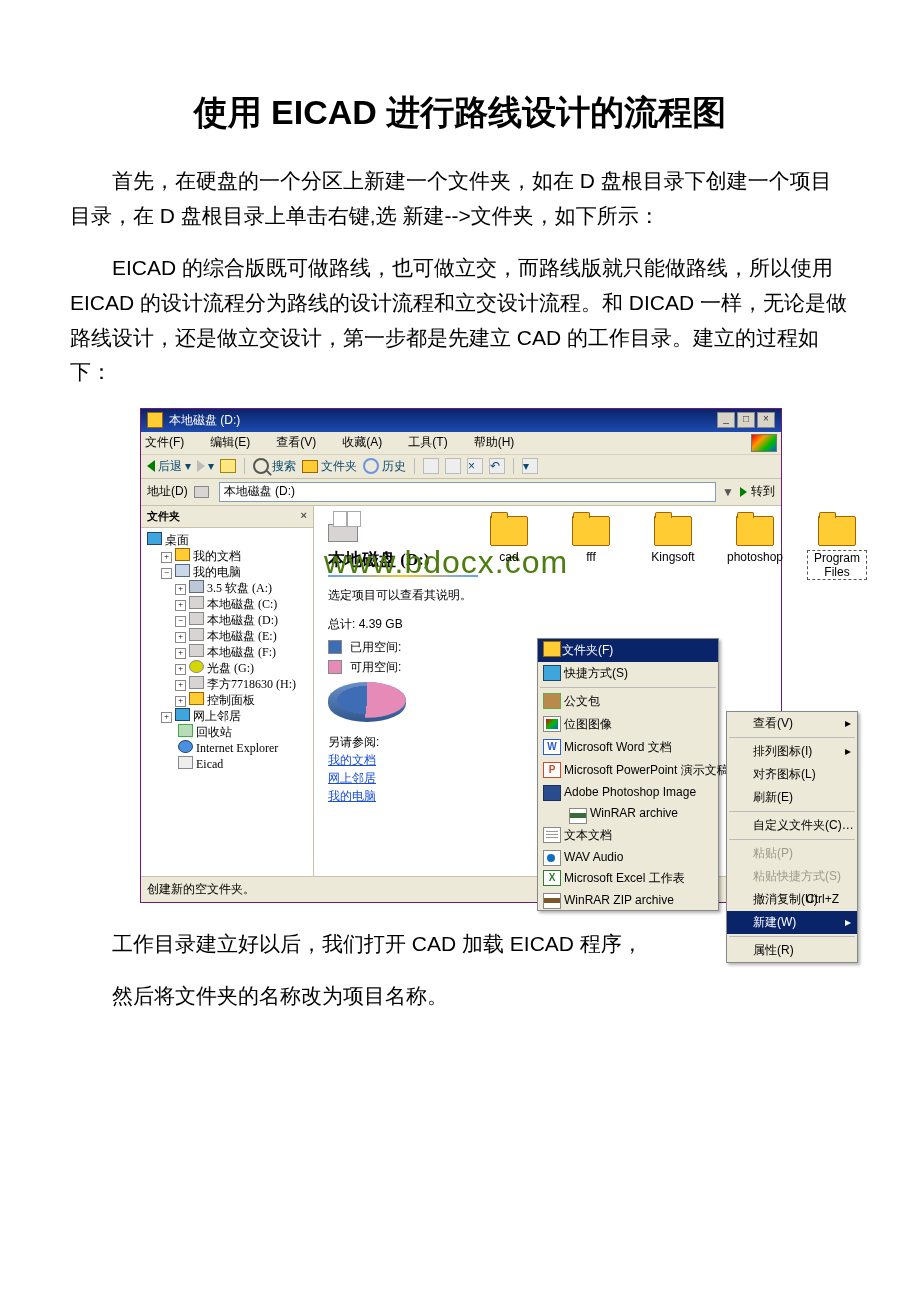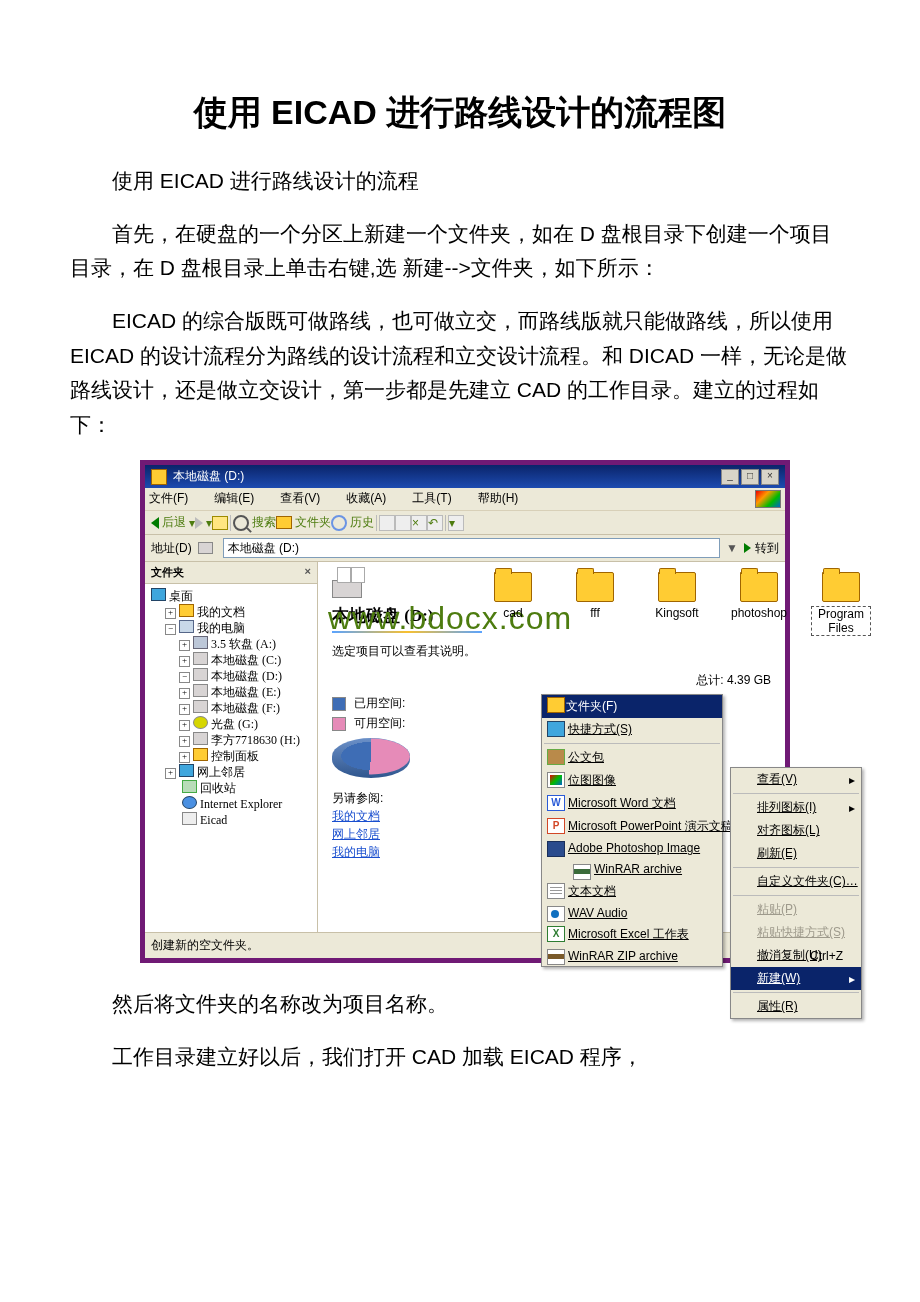--- a/index.html
+++ b/index.html
@@ -1,29 +1,29 @@
 <!DOCTYPE html>
 <html><head>
 <meta charset="utf-8">
 <style>
   body { margin:0; font-family:"SimSun","Microsoft YaHei",sans-serif; background:#fff; color:#000; width:920px; }
   .page { padding:90px 70px 40px; }
   h1 { font-family:"SimHei","Microsoft YaHei",sans-serif; font-size:34px; text-align:center; margin:0 0 28px; font-weight:bold; }
   p.body-text { font-size:21px; line-height:1.65; margin:0 0 18px; text-indent:2em; }
   
-  .shot { width:640px; margin:8px 0 24px 70px; border:5px solid #701a75; font-family:"SimSun",Tahoma,sans-serif; font-size:12px; background:#fff; position:relative; }
+  .shot { width:640px; margin:8px 0 24px 70px; border:1px solid #701a75; font-family:"SimSun",Tahoma,sans-serif; font-size:12px; background:#fff; position:relative; }
   .titlebar { background:linear-gradient(#0a246a,#1d4bb0); color:#fff; padding:3px 6px; display:flex; align-items:center; gap:6px; }
   .titlebar .ico { width:14px; height:14px; background:#ffcc33; border:1px solid #a06500; display:inline-block; }
   .titlebar .cap { flex:1; font-weight:normal; }
   .winbtns { display:flex; gap:2px; }
   .winbtn { width:16px; height:14px; background:#d8d4c8; border:1px solid #888; font-size:10px; text-align:center; line-height:12px; color:#333; }
   .menubar { background:#ece9d8; border-bottom:1px solid #d8d0b8; padding:2px 4px; display:flex; gap:26px; }
   .menubar span { color:#000; }
   .menubar .logo { margin-left:auto; width:24px; height:16px; background:linear-gradient(135deg,#e00,#ff9900,#0b0,#06c); border:1px solid #777; }
-  .toolbar { background:#ece9d8; border-bottom:1px solid #c8c0a8; padding:3px 6px; display:flex; align-items:center; gap:0; color:#4d7c0f; }
+  .toolbar { background:#ece9d8; border-bottom:1px solid #c8c0a8; padding:3px 6px; display:flex; align-items:center; gap:6px; color:#0c4a6e; }
   .toolbar .sep { width:1px; height:16px; background:#bbb; margin:0 2px; }
   .toolbar .btn { display:flex; align-items:center; gap:3px; }
   .ico-back { width:0; height:0; border-top:6px solid transparent; border-bottom:6px solid transparent; border-right:8px solid #007c00; }
   .ico-fwd  { width:0; height:0; border-top:6px solid transparent; border-bottom:6px solid transparent; border-left:8px solid #bbb; }
   .ico-up   { width:14px; height:12px; border:1px solid #9c8a00; background:#ffe680; position:relative; }
   .ico-srch { width:12px;height:12px;border:2px solid #555;border-radius:50%; position:relative; }
   .ico-srch:after{content:"";position:absolute;width:6px;height:2px;background:#555;transform:rotate(45deg);right:-5px;bottom:-2px;}
   .ico-fold { width:14px;height:11px;background:#ffcc33;border:1px solid #a06500; }
   .ico-hist { width:12px;height:12px;border:2px solid #6b94e4;border-radius:50%; }
   .toolbar .mini { width:14px;height:14px;border:1px solid #bbb;background:#eee; }
@@ -58,42 +58,42 @@
   
   .content { flex:1; background:#fff; position:relative; padding:10px 14px; }
   .content .watermark { position:absolute; left:10px; right:0; top:38px; font-size:32px; color:#4d7c0f; font-family:Arial,sans-serif; pointer-events:none; letter-spacing:1px; }
   .content .head { display:flex; align-items:flex-start; gap:10px; }
   .big-drv { width:28px;height:16px;background:#d8d4d4;border:1px solid #888;position:relative;margin-top:8px; }
   .big-drv:before { content:""; position:absolute; left:4px; top:-14px; width:12px; height:14px; border:1px solid #aaa; background:#fff; }
   .big-drv:after  { content:""; position:absolute; left:18px; top:-14px; width:12px; height:14px; border:1px solid #aaa; background:#fff; }
   .drive-name { font-family:Tahoma,"SimSun"; font-size:17px; font-weight:bold; color:#000; margin-top:6px; }
   .underline { height:2px; background:linear-gradient(90deg,#5aa3ff,#f8c030,#5aa3ff); width:150px; margin:4px 0 10px 0; }
   .content .hint { font-size:12px; color:#000; }
-  .content .total { font-size:12px; margin:12px 0 6px;text-align:right; }
+  .content .total { font-size:12px; margin:12px 0 6px; }
   .used-row { display:flex; align-items:center; gap:8px; font-size:12px; margin-bottom:3px; }
   .sw { width:12px;height:12px;border:1px solid #888; }
   .sw.blue { background:#3e6db5; }
   .sw.pink { background:#e68bb8; }
   .pie { width:78px; height:40px; margin:6px 0 10px; background:
     radial-gradient(ellipse 38px 18px at 39px 18px, #3e6db5 78%, transparent 79%),
     linear-gradient(#6b90c8,#2f568e);
     border-radius:50%/46%; position:relative; }
   .pie:before{content:"";position:absolute;inset:0;border-radius:50%/46%;
     background:conic-gradient(#e68bb8 0 52%, transparent 52% 100%);clip-path:ellipse(39px 18px at 39px 18px);}
   .seealso { font-size:12px; margin-top:12px; }
   .seealso a { color:#1a4fcf; text-decoration:underline; display:block; line-height:18px; }
   
   .icons-row { position:absolute; left:165px; top:10px; display:flex; gap:22px; }
   .folder-item { width:60px; text-align:center; font-size:12px; }
   .folder-ic { width:36px;height:28px;background:#ffcc33;border:1px solid #a06500;margin:0 auto 4px;position:relative;border-radius:0 2px 2px 2px; }
   .folder-ic:before{content:"";position:absolute;left:0;top:-5px;width:15px;height:5px;background:#ffcc33;border:1px solid #a06500;border-bottom:none;border-radius:2px 2px 0 0;}
   .folder-item.sel .lbl { display:inline-block; border:1px dashed #555; padding:0 2px; }
   
   .ctx { position:absolute; background:#ece9d8; border:1px solid #888; box-shadow:2px 2px 3px rgba(0,0,0,.3); font-size:12px; }
-  .ctx .row { padding:3px 18px 3px 26px; display:flex; align-items:center; gap:8px; position:relative; white-space:nowrap;text-decoration:underline; }
+  .ctx .row { padding:3px 18px 3px 26px; display:flex; align-items:center; gap:8px; position:relative; white-space:nowrap; }
   .ctx .row.disabled { color:#9e9a8c; }
   .ctx .row.sel { background:#0a246a; color:#fff; }
   .ctx .row .arrow { position:absolute; right:6px; }
   .ctx .row .kbd { position:absolute; right:18px; }
   .ctx hr { border:none; border-top:1px solid #bbb; margin:2px 2px; }
   .ctx .ic2 { width:16px;height:14px;position:absolute;left:5px;top:3px; }
   .ic2.fold{background:#ffcc33;border:1px solid #a06500;}
   .ic2.desk{background:#3fa6dd;border:1px solid #246;}
   .ic2.brief{background:#b98a4a;border:1px solid #6a4;}
   .ic2.bmp{background:#fff;border:1px solid #888;}
@@ -117,21 +117,20 @@
   .sub1 .hd { background:#0a246a; color:#fff; padding:3px 6px 3px 24px; position:relative; }
   .sub1 .hd .ic2{top:2px;}
   .ctx-main { left:412px; top:205px; width:130px; }
   .statusbar { background:#ece9d8; border-top:1px solid #c8c0a8; padding:4px 6px; font-size:12px; }
 </style>
 </head>
 <body>
 
 <div class="page">
   <h1>使用 EICAD 进行路线设计的流程图</h1>
-  <p class="body-text">使用 EICAD 进行路线设计的流程</p>
   <p class="body-text">首先，在硬盘的一个分区上新建一个文件夹，如在 D 盘根目录下创建一个项目目录，在 D 盘根目录上单击右键,选 新建--&gt;文件夹，如下所示：</p>
   <p class="body-text">EICAD 的综合版既可做路线，也可做立交，而路线版就只能做路线，所以使用 EICAD 的设计流程分为路线的设计流程和立交设计流程。和 DICAD 一样，无论是做路线设计，还是做立交设计，第一步都是先建立 CAD 的工作目录。建立的过程如下：</p>
 
   <div class="shot">
     <div class="titlebar">
       <span class="ico"></span>
       <span class="cap">本地磁盘 (D:)</span>
       <div class="winbtns">
         <div class="winbtn">_</div>
         <div class="winbtn">□</div>
@@ -290,15 +289,15 @@
             <div class="row">撤消复制(U)<span class="kbd">Ctrl+Z</span></div>
             <div class="row sel">新建(W)<span class="arrow">▸</span></div>
             <hr>
             <div class="row">属性(R)</div>
           </div>
       </div>
     </div>
     <div class="statusbar">创建新的空文件夹。</div>
   </div>
 
+  <p class="body-text">工作目录建立好以后，我们打开 CAD 加载 EICAD 程序，</p>
   <p class="body-text">然后将文件夹的名称改为项目名称。</p>
-  <p class="body-text">工作目录建立好以后，我们打开 CAD 加载 EICAD 程序，</p>
 </div>
 
 </body></html>

